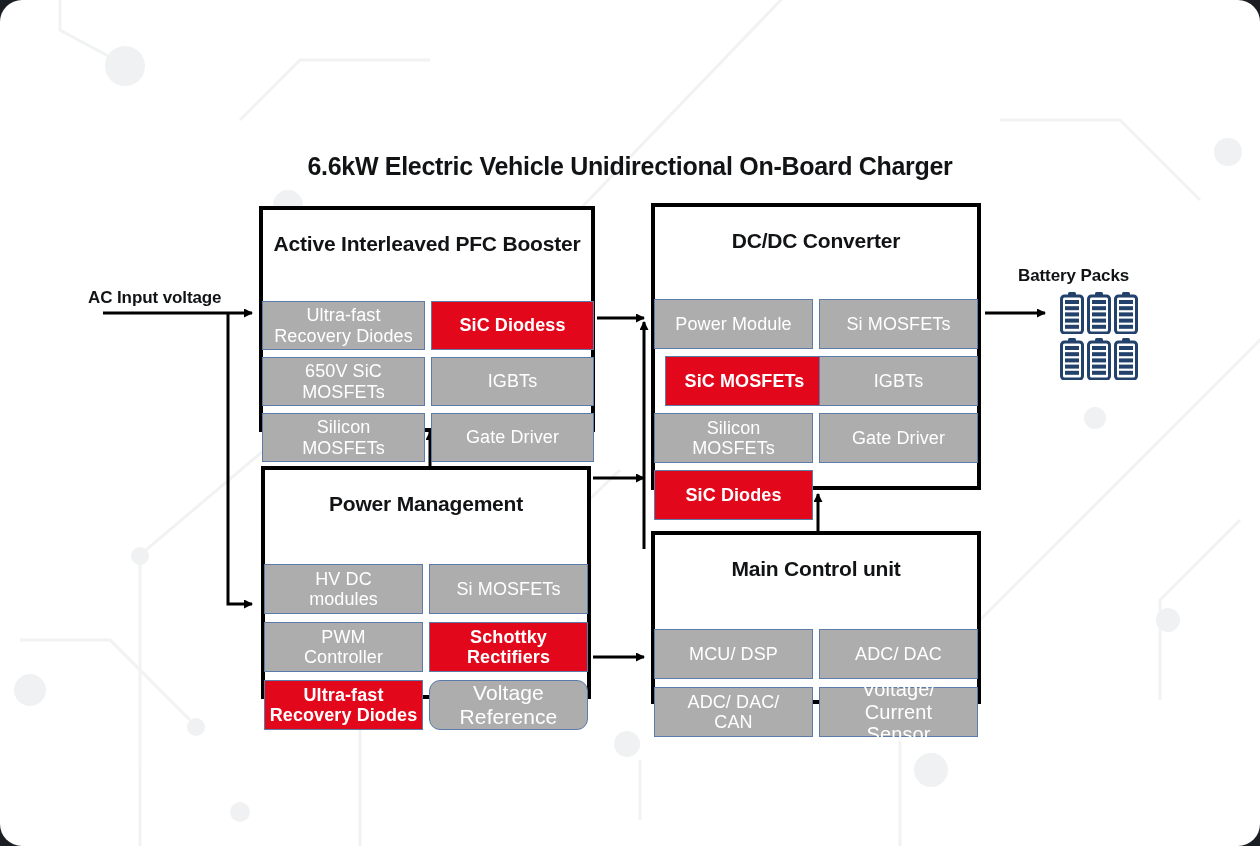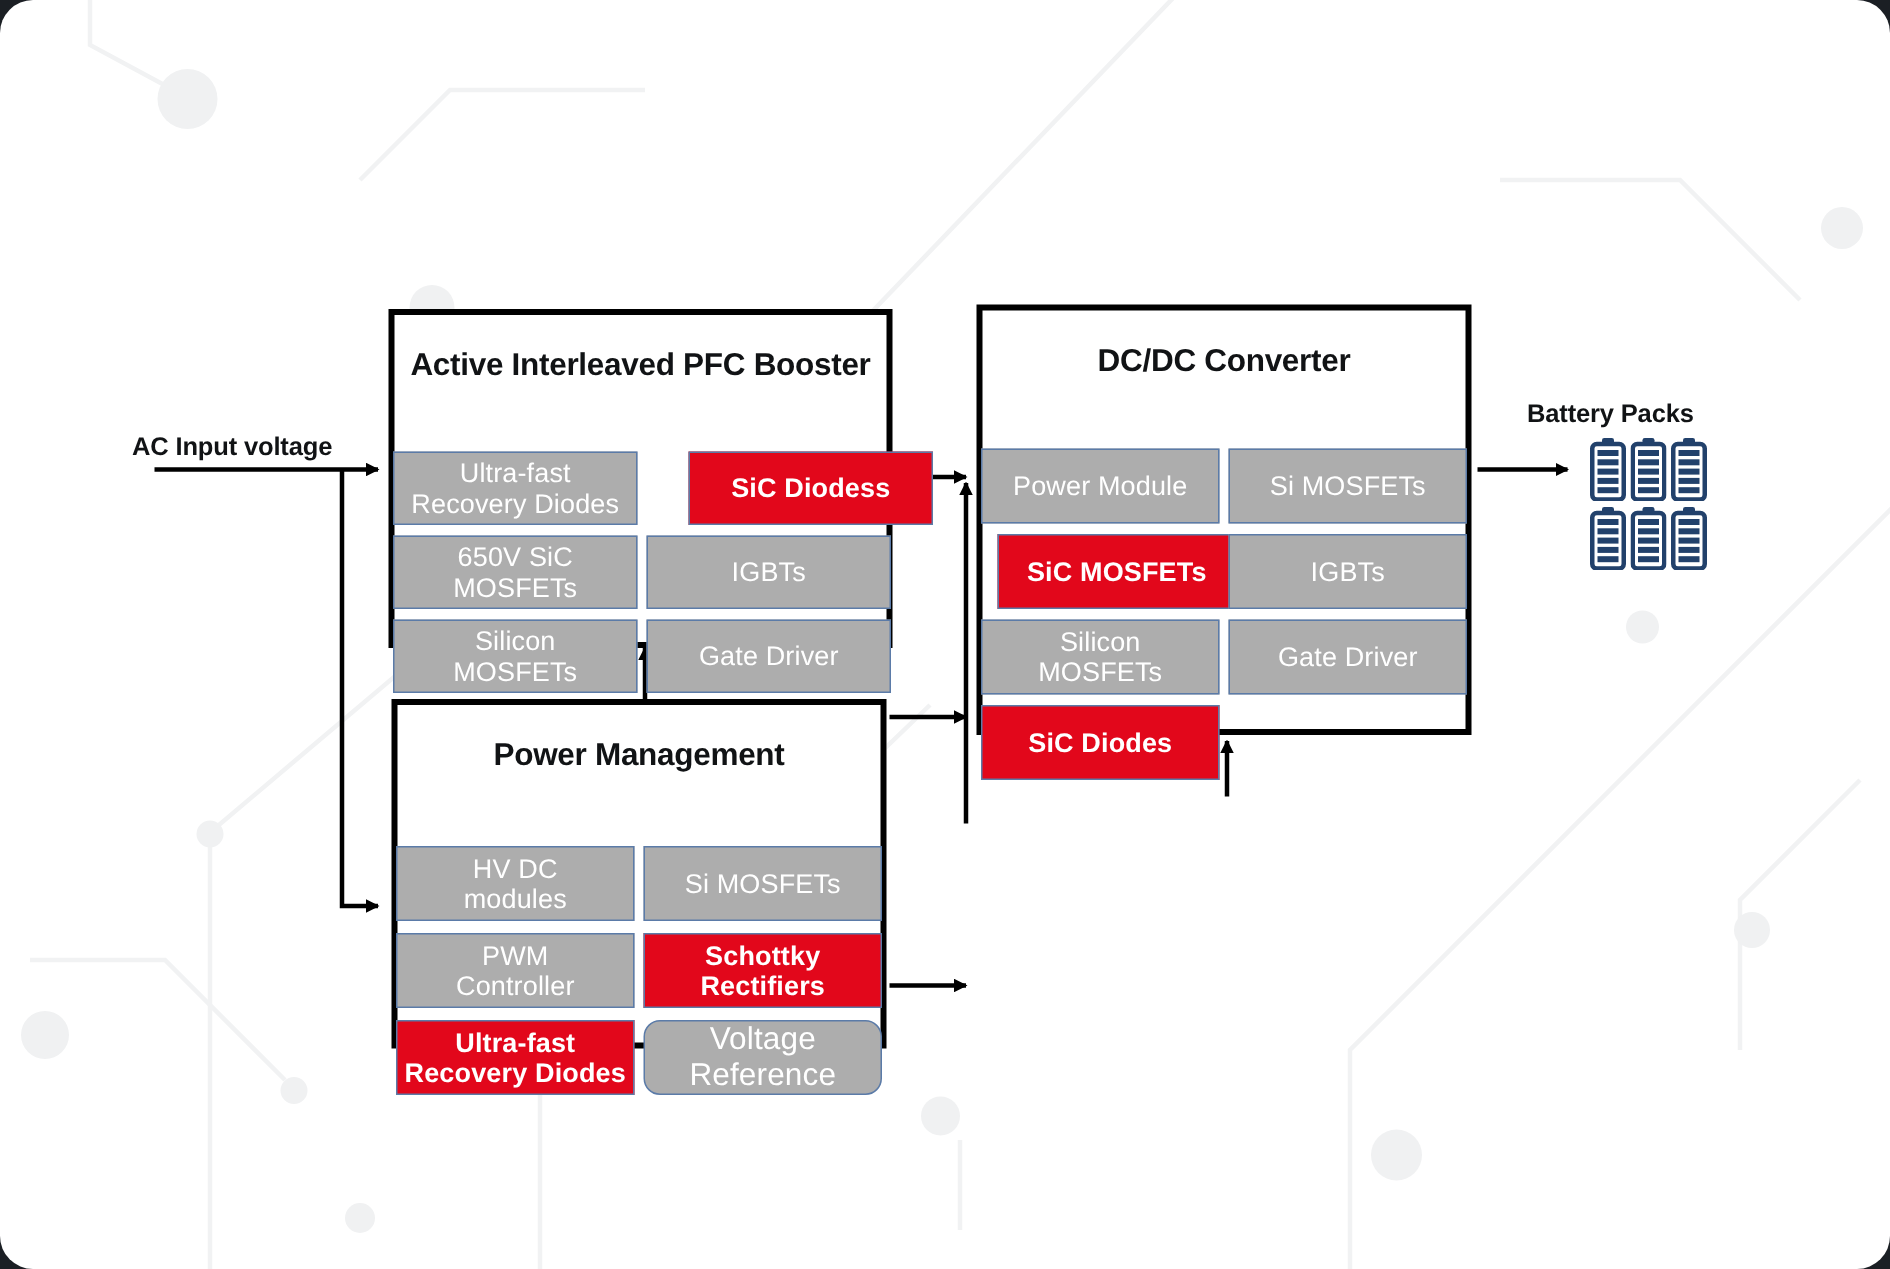--- a/index.html
+++ b/index.html
@@ -140,27 +140,28 @@
         <path d="M430 466 L430 432" marker-end="url(#ah)"></path>
 
         <path d="M818 531 L818 494" marker-end="url(#ah)"></path>
 
         <path d="M644 549 L644 322" marker-end="url(#ah)"></path>
 
         <path d="M985 313 L1045 313" marker-end="url(#ah)"></path>
       </g>
     </svg>
 
+    <div class="title">6.6kW Electric Vehicle Unidirectional On-Board Charger</div>
 
     <div class="block" id="block-pfc">
       <div class="block-title">Active Interleaved PFC Booster</div>
       <div class="cells">
         <div class="cell" style="left:-1px; top:45px; width:163px; height:49px;">Ultra-fast
 Recovery Diodes</div>
-        <div class="cell red" style="left:168px; top:45px; width:163px; height:49px;margin-left:28px;">SiC  Diodess</div>
+        <div class="cell red" style="left:168px; top:45px; width:163px; height:49px;">SiC  Diodess</div>
         <div class="cell" style="left:-1px; top:101px; width:163px; height:49px;">650V SiC
 MOSFETs</div>
         <div class="cell" style="left:168px; top:101px; width:163px; height:49px;">IGBTs</div>
         <div class="cell" style="left:-1px; top:157px; width:163px; height:49px;">Silicon
 MOSFETs</div>
         <div class="cell" style="left:168px; top:157px; width:163px; height:49px;">Gate Driver</div>
       </div>
     </div>
 
     <div class="block" id="block-dcdc">
@@ -187,20 +188,32 @@
 Controller</div>
         <div class="cell red" style="left:164px; top:106px; width:159px; height:50px;">Schottky
 Rectifiers</div>
         <div class="cell red" style="left:-1px; top:164px; width:159px; height:50px;">Ultra-fast
 Recovery Diodes</div>
         <div class="cell" style="left:164px; top:164px; width:159px; height:50px; font-size:21px;border-radius:11px;">Voltage
 Reference</div>
       </div>
     </div>
 
+    <div class="block" id="block-mcu">
+      <div class="block-title">Main Control unit</div>
+      <div class="cells">
+        <div class="cell" style="left:-1px; top:48px; width:159px; height:50px;">MCU/ DSP</div>
+        <div class="cell" style="left:164px; top:48px; width:159px; height:50px;">ADC/ DAC</div>
+        <div class="cell" style="left:-1px; top:106px; width:159px; height:50px;">ADC/ DAC/
+CAN</div>
+        <div class="cell" style="left:164px; top:106px; width:159px; height:50px; font-size:20px; overflow:visible;">Voltage/
+Current
+Sensor</div>
+      </div>
+    </div>
 
     <div class="edge-label" id="label-ac">AC Input voltage</div>
     <div class="edge-label" id="label-batt">Battery Packs</div>
 
     <div id="batteries">
         <svg class="battery" viewBox="0 0 24 42">
           <rect x="8" y="0" width="8" height="4" rx="1.5" fill="#22416b"></rect>
           <rect x="1.5" y="4" width="21" height="37" rx="3" fill="#ffffff" stroke="#22416b" stroke-width="3"></rect>
           <rect x="5" y="8" width="14" height="4" fill="#22416b"></rect>
           <rect x="5" y="14.2" width="14" height="4" fill="#22416b"></rect>

